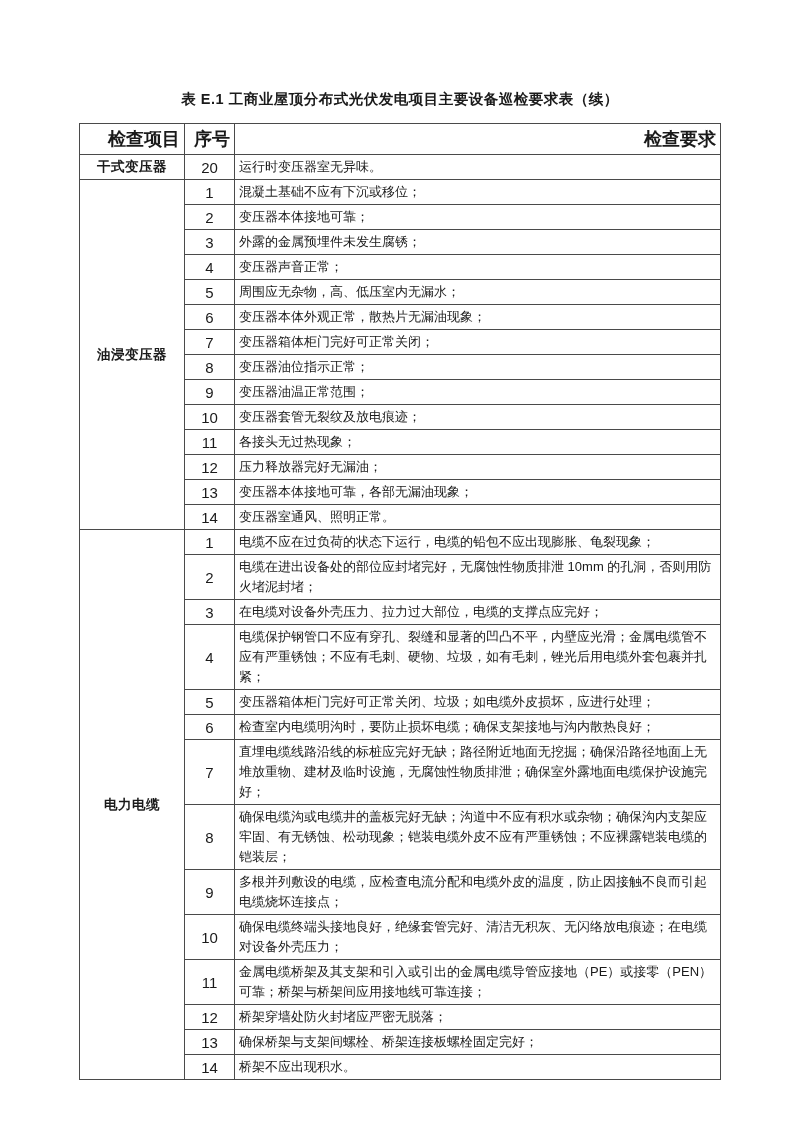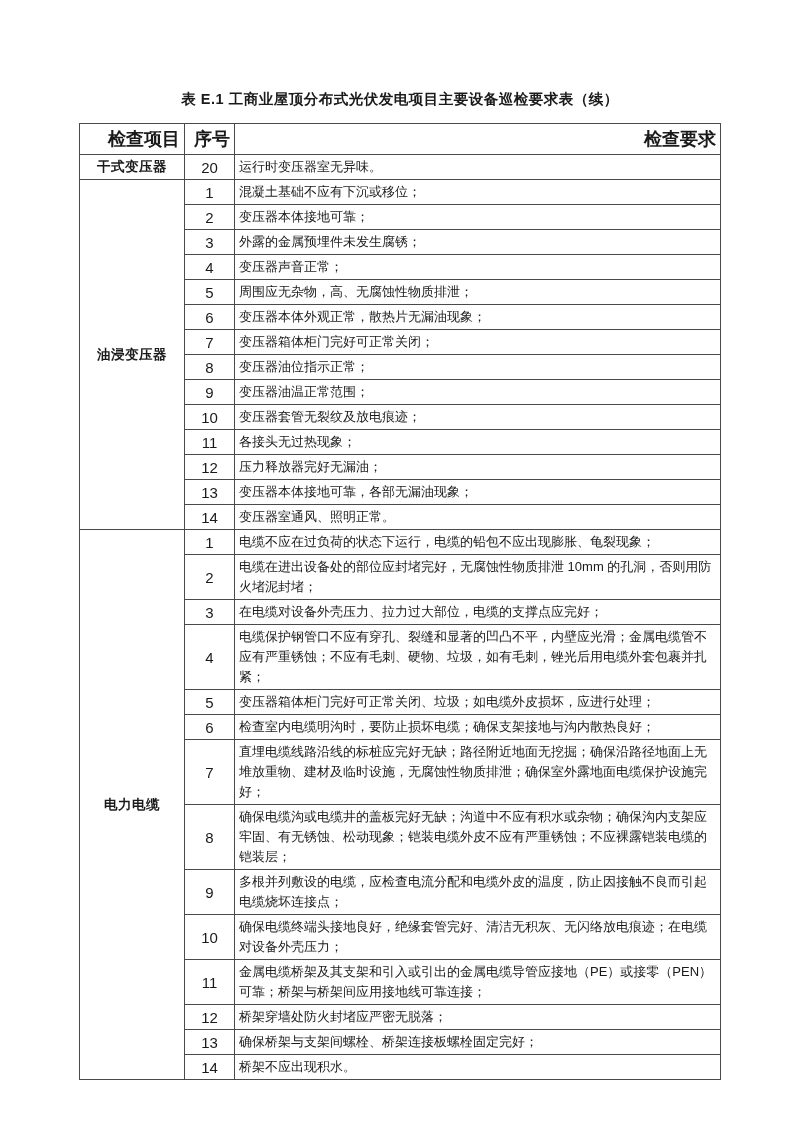--- a/index.html
+++ b/index.html
@@ -111,21 +111,21 @@
         <tr>
           <td class="no-cell">3</td>
           <td class="req-cell">外露的金属预埋件未发生腐锈；</td>
         </tr>
         <tr>
           <td class="no-cell">4</td>
           <td class="req-cell">变压器声音正常；</td>
         </tr>
         <tr>
           <td class="no-cell">5</td>
-          <td class="req-cell">周围应无杂物，高、无腐蚀性物质排泄；</td>
+          <td class="req-cell">周围应无杂物，高、低压室内无漏水；</td>
         </tr>
         <tr>
           <td class="no-cell">6</td>
           <td class="req-cell">变压器本体外观正常，散热片无漏油现象；</td>
         </tr>
         <tr>
           <td class="no-cell">7</td>
           <td class="req-cell">变压器箱体柜门完好可正常关闭；</td>
         </tr>
         <tr>

